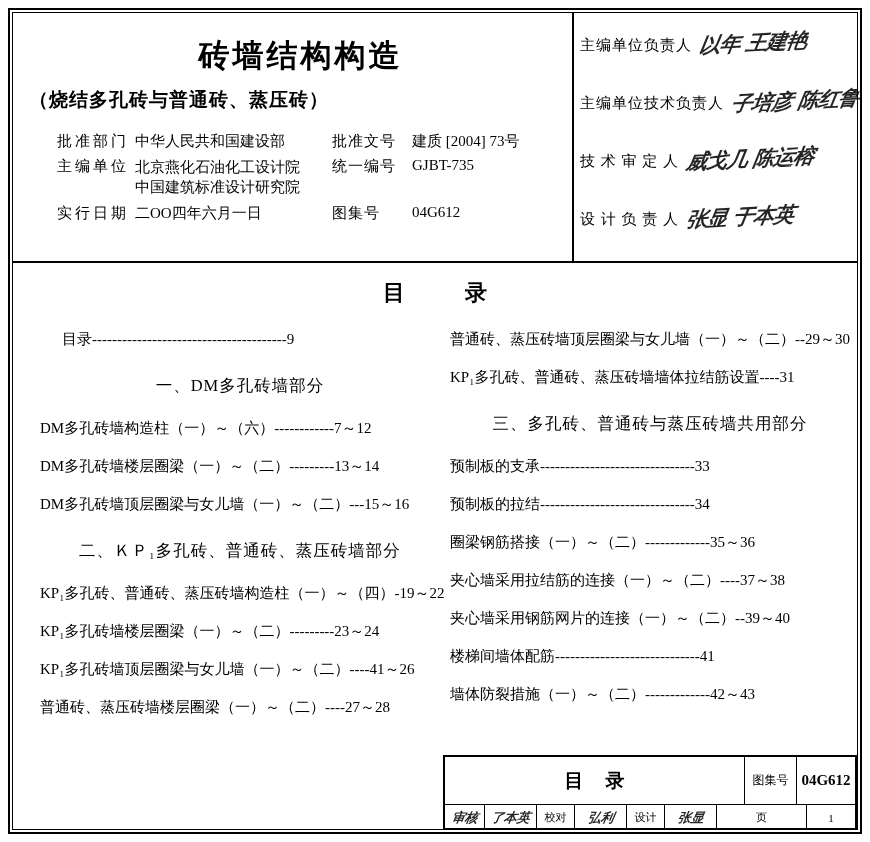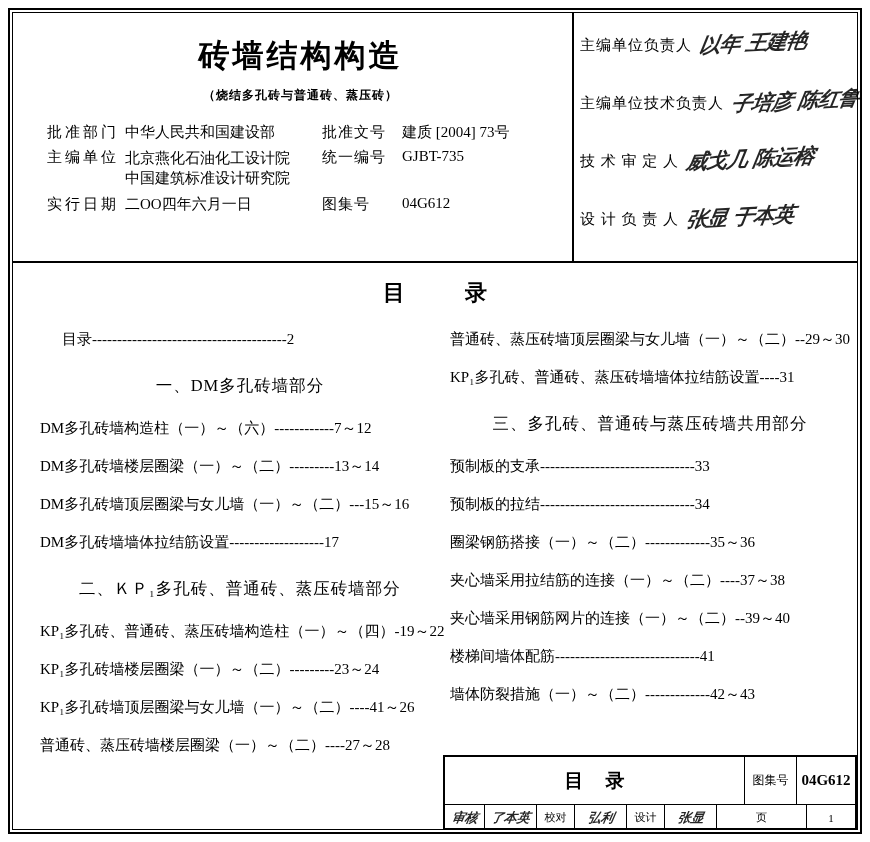--- a/index.html
+++ b/index.html
@@ -60,29 +60,28 @@
   }
   .doc-title {
     text-align: center;
     font-size: 31px;
     font-weight: bold;
     letter-spacing: 3px;
     margin-top: 22px;
     font-family: "Liberation Serif", "DejaVu Serif", serif;
   }
   .doc-subtitle {
-    text-align: center;
-    font-size: 12px;
+    font-size: 19px;
     font-weight: bold;
     letter-spacing: 1px;
     margin-top: 10px;
   }
   .meta-table {
     margin-top: 16px;
-    margin-left: 18px;
+    margin-left: 28px;
     font-size: 15px;
     border-collapse: collapse;
   }
   .meta-table td {
     padding: 3px 0;
     vertical-align: top;
     white-space: nowrap;
   }
   .meta-label {
     width: 78px;
@@ -316,26 +315,25 @@
       <div class="sig-row">
         <span class="sig-label">设 计 负 责 人</span>
         <span class="sig-hand">张显  于本英</span>
       </div>
     </div>
   </div>
 
   <div class="contents-title">目录</div>
 
   <div class="col-left">
-      <div class="toc-item indent">目录---------------------------------------2</div>
+      <div class="toc-item indent">目录---------------------------------------9</div>
       <div class="section-head">一、DM多孔砖墙部分</div>
       <div class="toc-item">DM多孔砖墙构造柱（一）～（六）------------7～12</div>
       <div class="toc-item">DM多孔砖墙楼层圈梁（一）～（二）---------13～14</div>
       <div class="toc-item">DM多孔砖墙顶层圈梁与女儿墙（一）～（二）---15～16</div>
-      <div class="toc-item">DM多孔砖墙墙体拉结筋设置-------------------17</div>
       <div class="section-head">二、ＫＰ₁多孔砖、普通砖、蒸压砖墙部分</div>
       <div class="toc-item">KP₁多孔砖、普通砖、蒸压砖墙构造柱（一）～（四）-19～22</div>
       <div class="toc-item">KP₁多孔砖墙楼层圈梁（一）～（二）---------23～24</div>
       <div class="toc-item">KP₁多孔砖墙顶层圈梁与女儿墙（一）～（二）----41～26</div>
       <div class="toc-item">普通砖、蒸压砖墙楼层圈梁（一）～（二）----27～28</div>
     </div>
   <div class="col-right">
       <div class="toc-item">普通砖、蒸压砖墙顶层圈梁与女儿墙（一）～（二）--29～30</div>
       <div class="toc-item">KP₁多孔砖、普通砖、蒸压砖墙墙体拉结筋设置----31</div>
       <div class="section-head">三、多孔砖、普通砖与蒸压砖墙共用部分</div>

